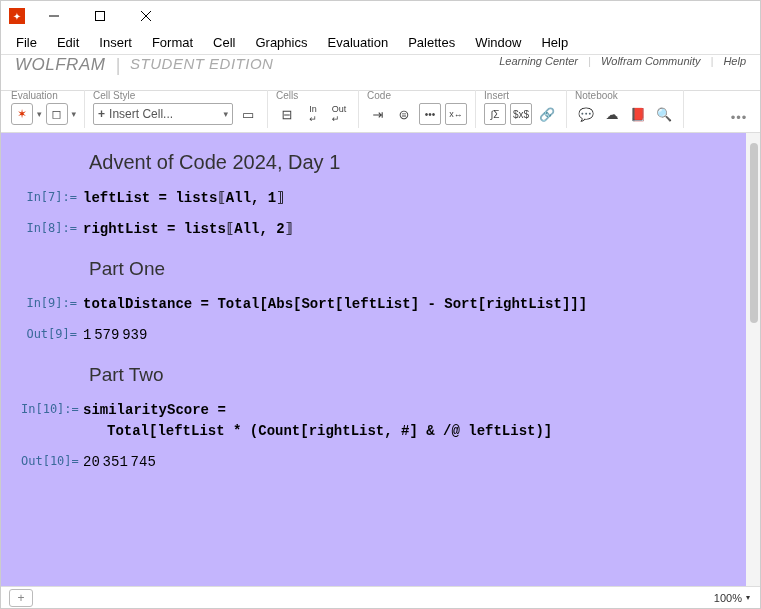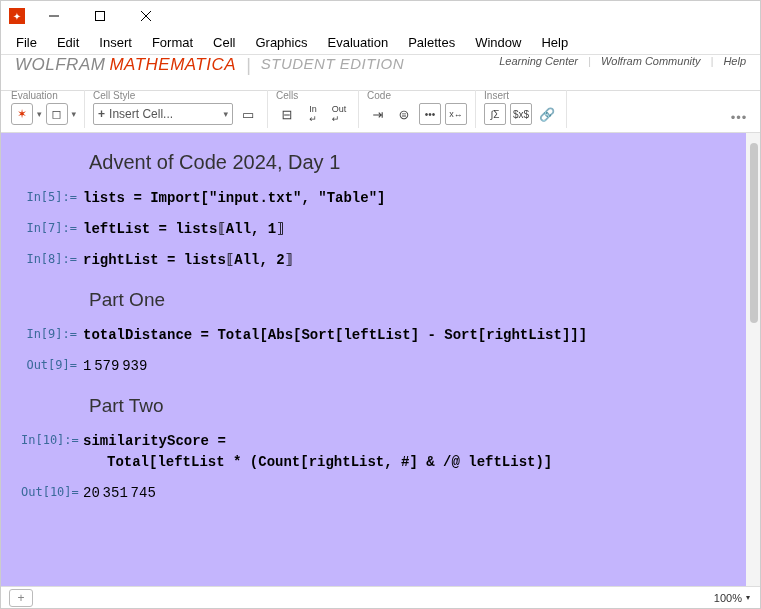--- a/index.html
+++ b/index.html
@@ -80,21 +80,20 @@
   <div class="menu-item">Cell</div>
   <div class="menu-item">Graphics</div>
   <div class="menu-item">Evaluation</div>
   <div class="menu-item">Palettes</div>
   <div class="menu-item">Window</div>
   <div class="menu-item">Help</div>
 </div>
 
 <div class="brandbar">
   <span class="brand-wolfram">WOLFRAM</span>
-  <span class="brand-math">MATHEMATICA</span>
   <span class="brand-sep">|</span>
   <span class="brand-ed">STUDENT EDITION</span>
   <div class="brand-links">
     <span>Learning Center</span>
     <span class="sep">|</span>
     <span>Wolfram Community</span>
     <span class="sep">|</span>
     <span>Help</span>
   </div>
 </div>
@@ -138,31 +137,36 @@
     </div>
   </div>
   <div class="tool-group">
     <div class="tool-label">Insert</div>
     <div class="tool-row">
       <div class="tb-btn square" style="font-size:10px;">∫Σ</div>
       <div class="tb-btn square" style="font-size:10px;">$x$</div>
       <div class="tb-btn">🔗</div>
     </div>
   </div>
+  <div class="tool-group">
+    <div class="tool-label">Notebook</div>
+    <div class="tool-row">
+      <div class="tb-btn">💬</div>
+      <div class="tb-btn">☁</div>
+      <div class="tb-btn" style="color:#d30;">📕</div>
+      <div class="tb-btn">🔍</div>
+    </div>
+  </div>
   <div class="dots-btn" style="margin-left:auto;">•••</div>
 </div>
 
 <div class="notebook-wrap">
   <div class="notebook">
     <div class="section-title first">Advent of Code 2024, Day 1</div>
 
-    <div class="cell">
-      <div class="cell-label">In[5]:=</div>
-      <div class="cell-content">lists = Import["input.txt", "Table"]</div>
-    </div>
 
     <div class="cell">
       <div class="cell-label">In[7]:=</div>
       <div class="cell-content">leftList = lists⟦All, 1⟧</div>
     </div>
 
     <div class="cell">
       <div class="cell-label">In[8]:=</div>
       <div class="cell-content">rightList = lists⟦All, 2⟧</div>
     </div>

